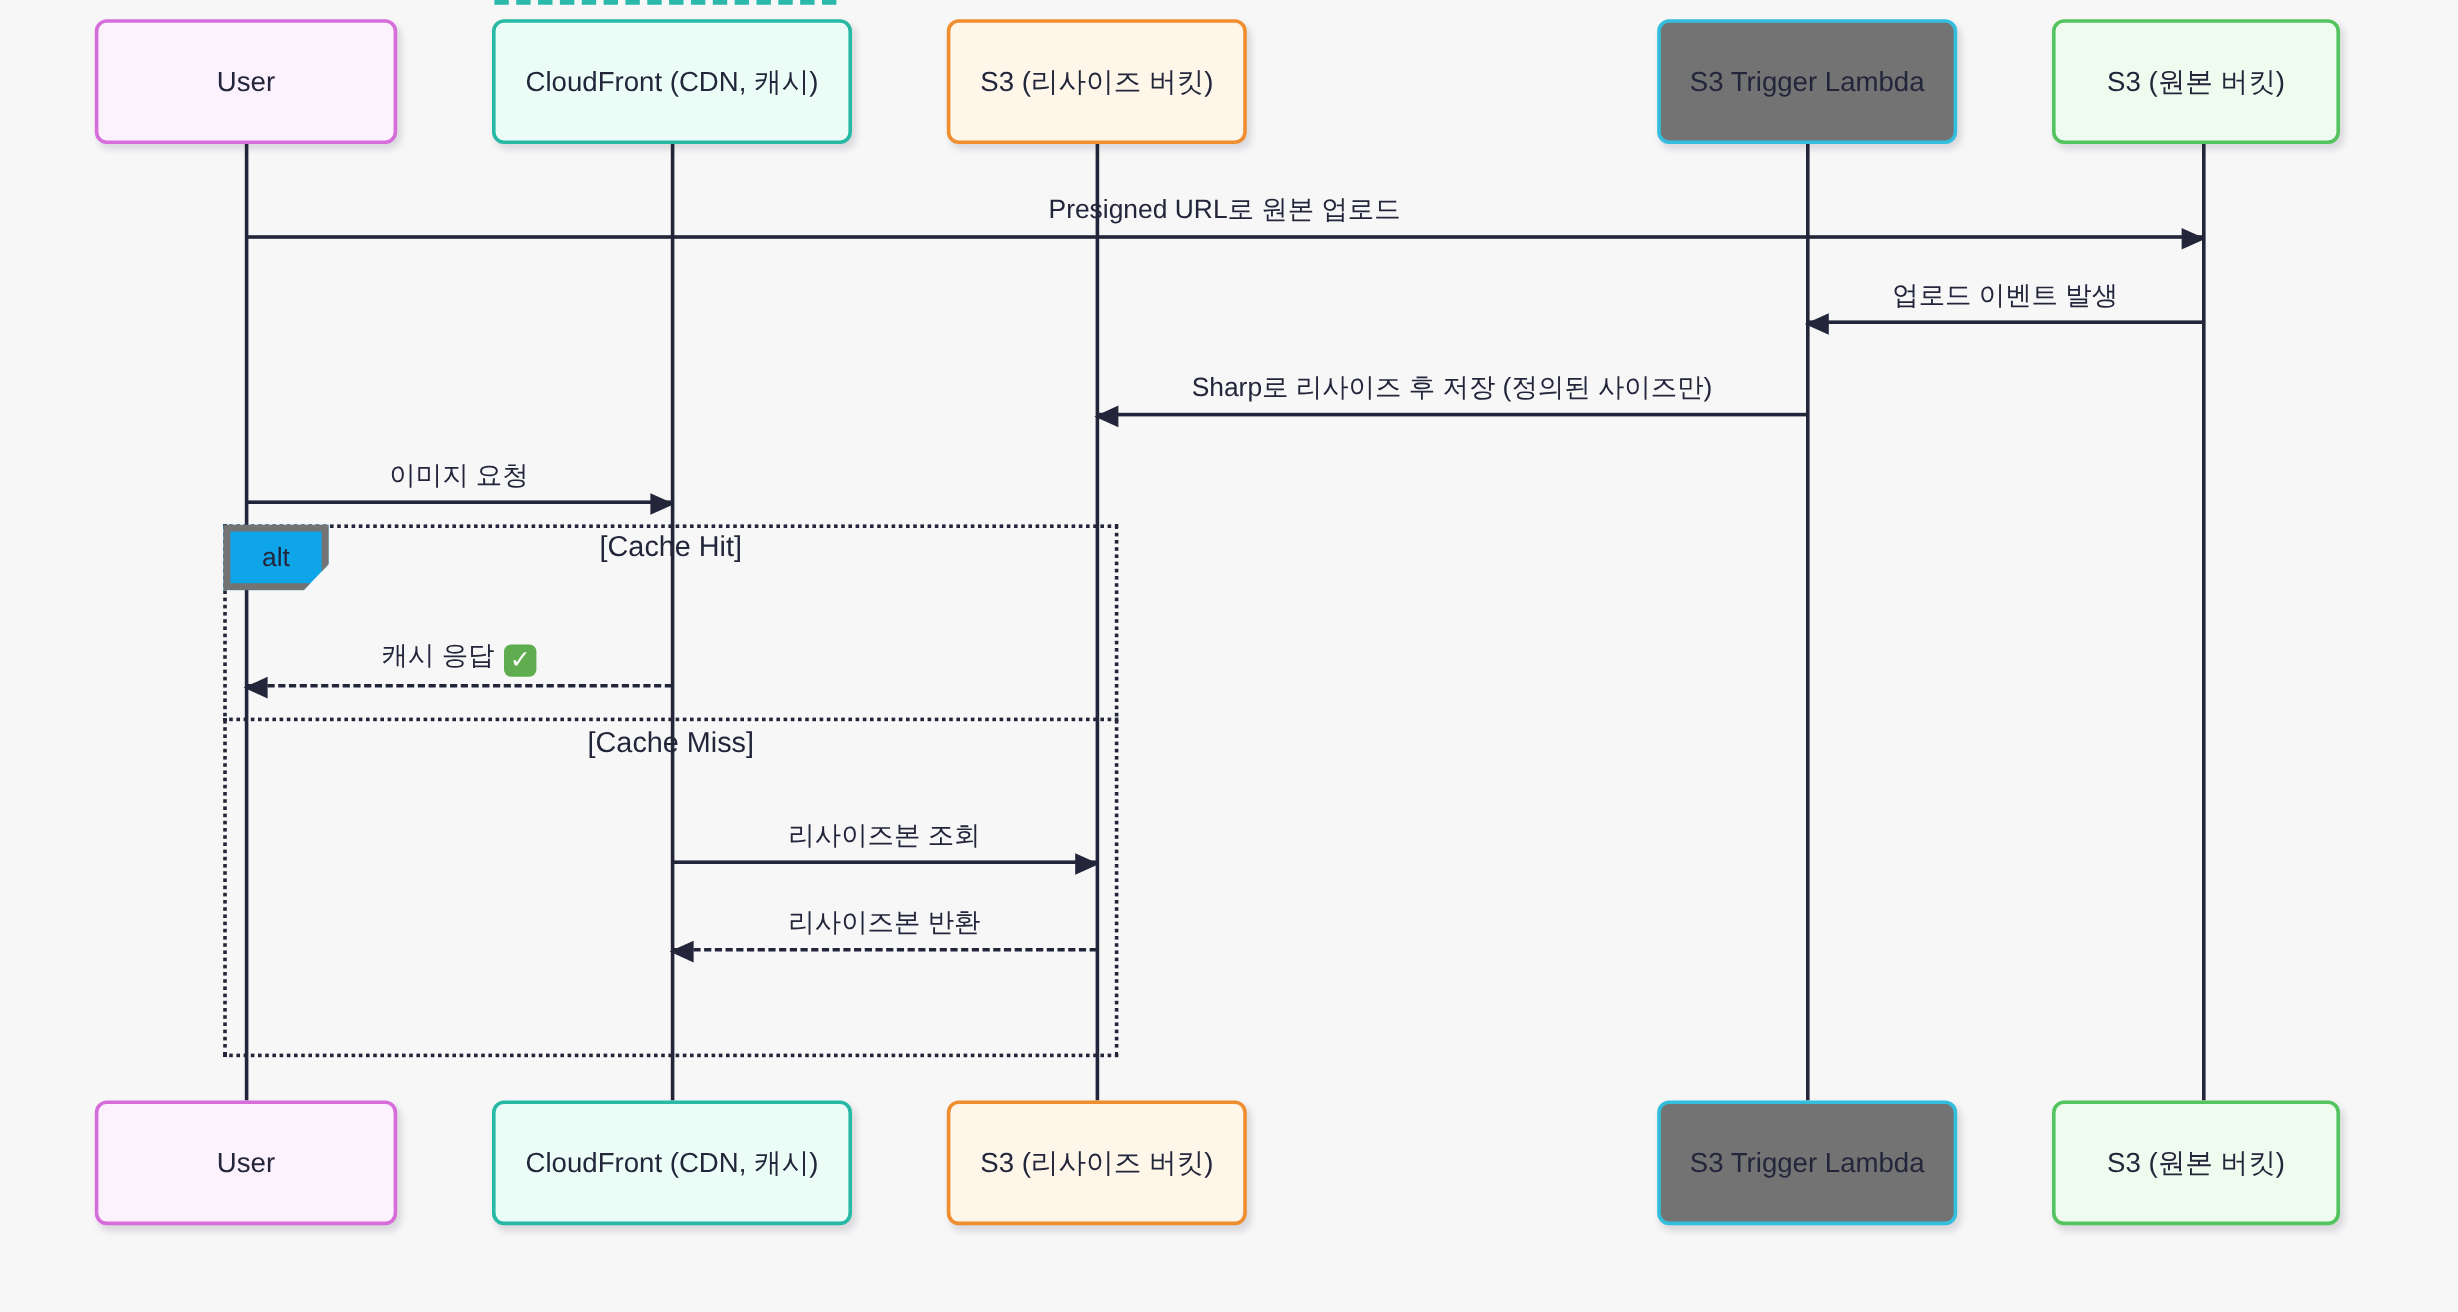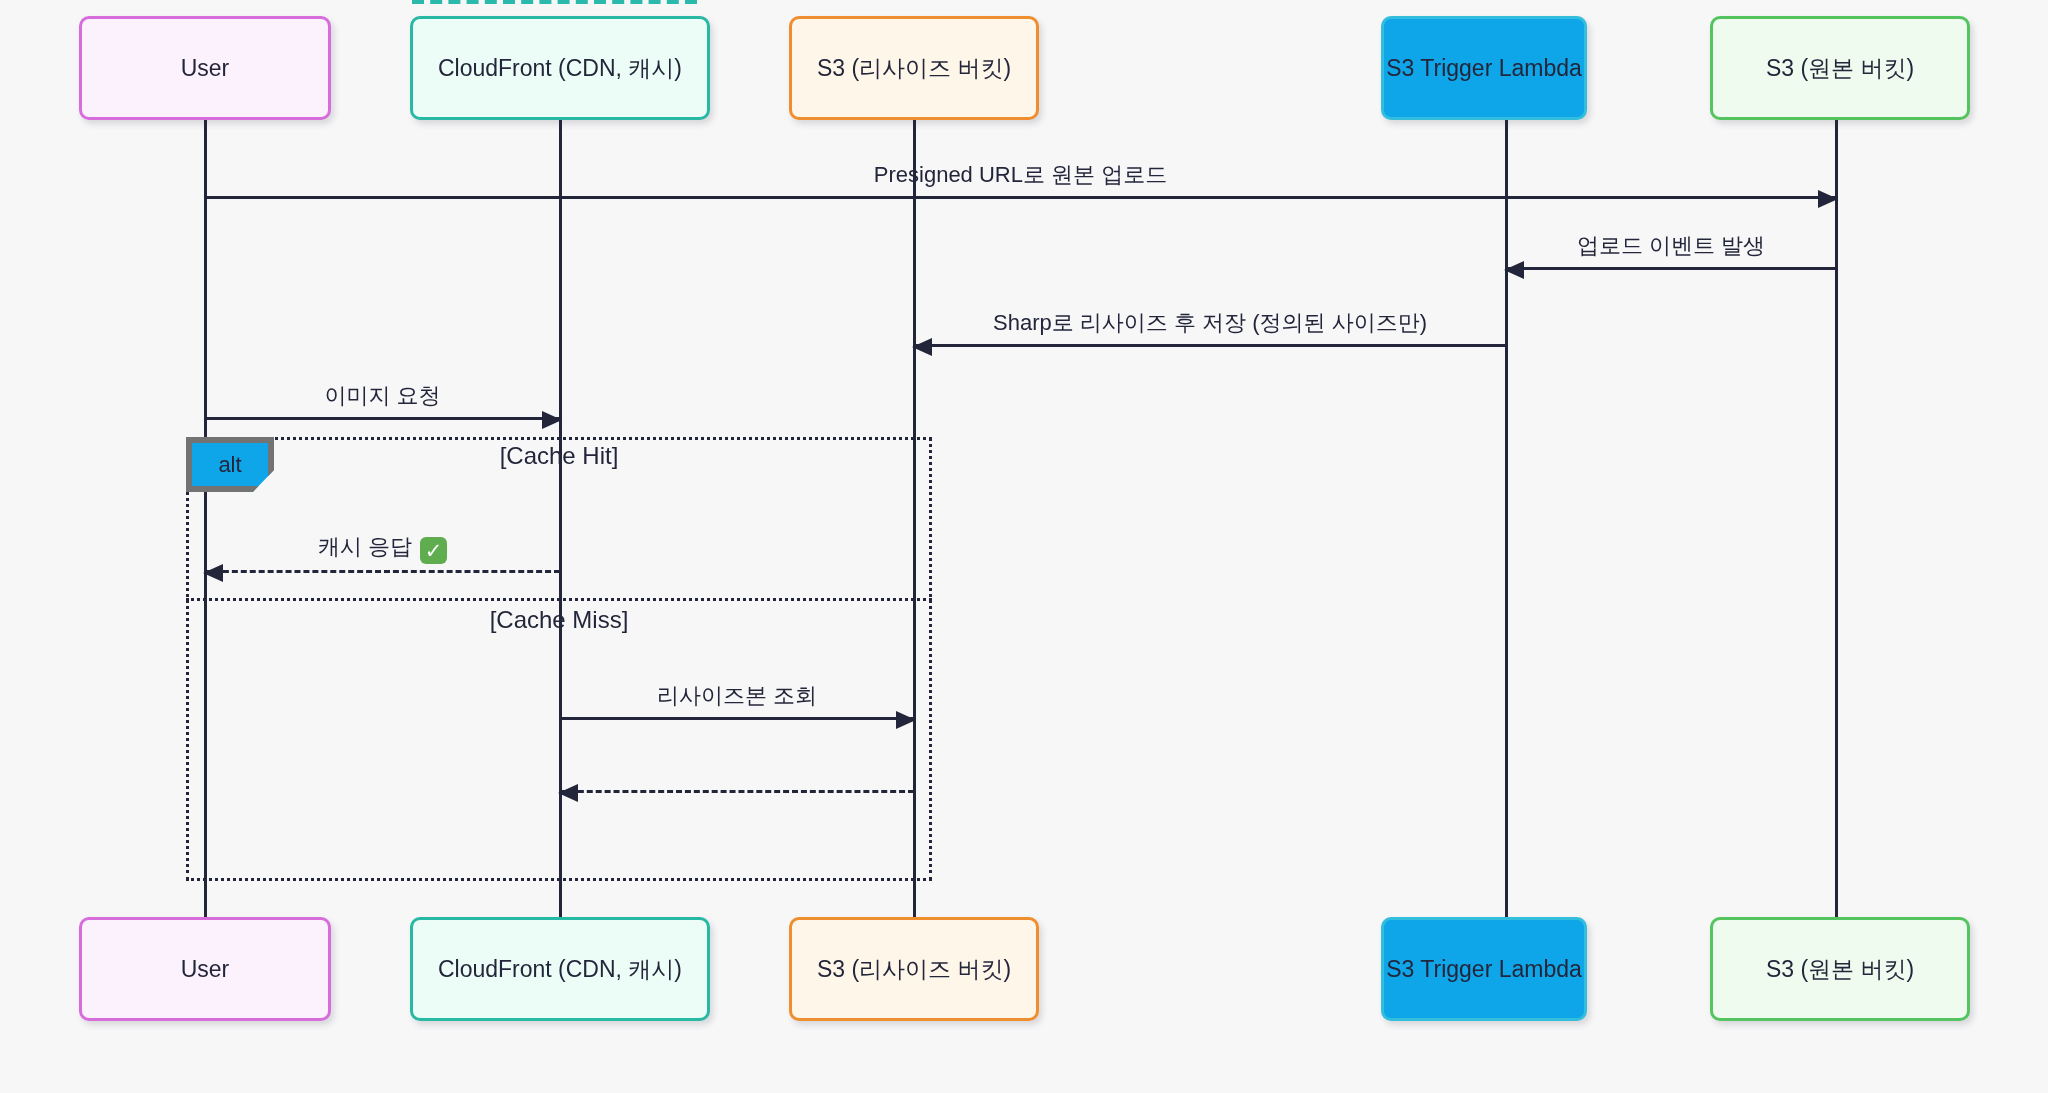--- a/index.html
+++ b/index.html
@@ -26,22 +26,22 @@
     font-size:23px;
     box-shadow:3px 4px 6px rgba(40,40,60,.15);
     box-sizing:border-box;
     white-space:nowrap;
   }
   .row-top{top:16px;}
   .row-bottom{top:917px;}
   .actor-user{left:79px;width:252px;background:#fcf2fd;border-color:#d76ddb;}
   .actor-cf{left:410px;width:300px;background:#ecfdf7;border-color:#27b9a3;text-align:center;}
   .actor-s3r{left:789px;width:250px;background:#fdf6e9;border-color:#ef8e2f;}
-  .actor-lambda{left:1381px;width:206px;background:#0ea5e9;border-color:#33bede;}
-  .actor-s3o{left:1710px;width:260px;background:#eefbee;border-color:#54c45e;}
+  .actor-lambda{left:1381px;width:250px;background:#737373;border-color:#33bede;}
+  .actor-s3o{left:1710px;width:240px;background:#eefbee;border-color:#54c45e;}
 
   
   .lifeline{
     position:absolute;top:120px;height:797px;width:3px;
     background:#23263a;
   }
 
   
   .msg{position:absolute;height:34px;}
   .msg-label{
@@ -163,20 +163,21 @@
     <div class="arrow arrow-left"></div>
   </div>
 
   <div class="msg" style="left:560px;top:686px;width:354px">
     <div class="msg-label">리사이즈본 조회</div>
     <div class="msg-line line-solid"></div>
     <div class="arrow arrow-right"></div>
   </div>
 
   <div class="msg" style="left:560px;top:759px;width:354px">
+    <div class="msg-label">리사이즈본 반환</div>
     <div class="msg-line line-dashed"></div>
     <div class="arrow arrow-left"></div>
   </div>
 
 
   <div class="actor row-bottom actor-user">
       <span>User</span>
     </div>
   <div class="actor row-bottom actor-cf">
       <span>CloudFront (CDN, 캐시)</span>

